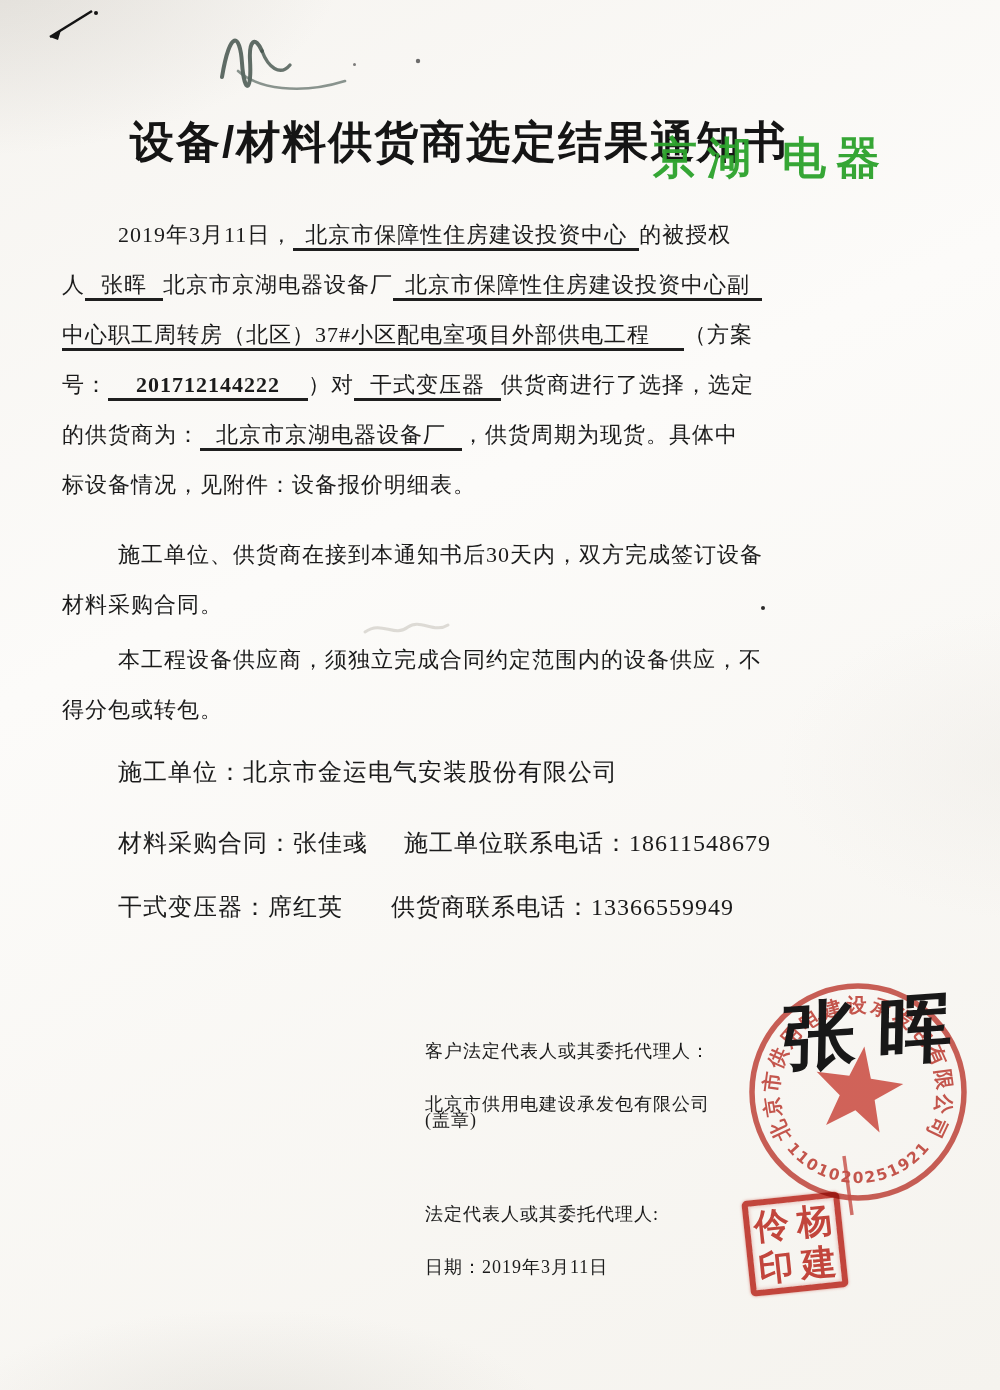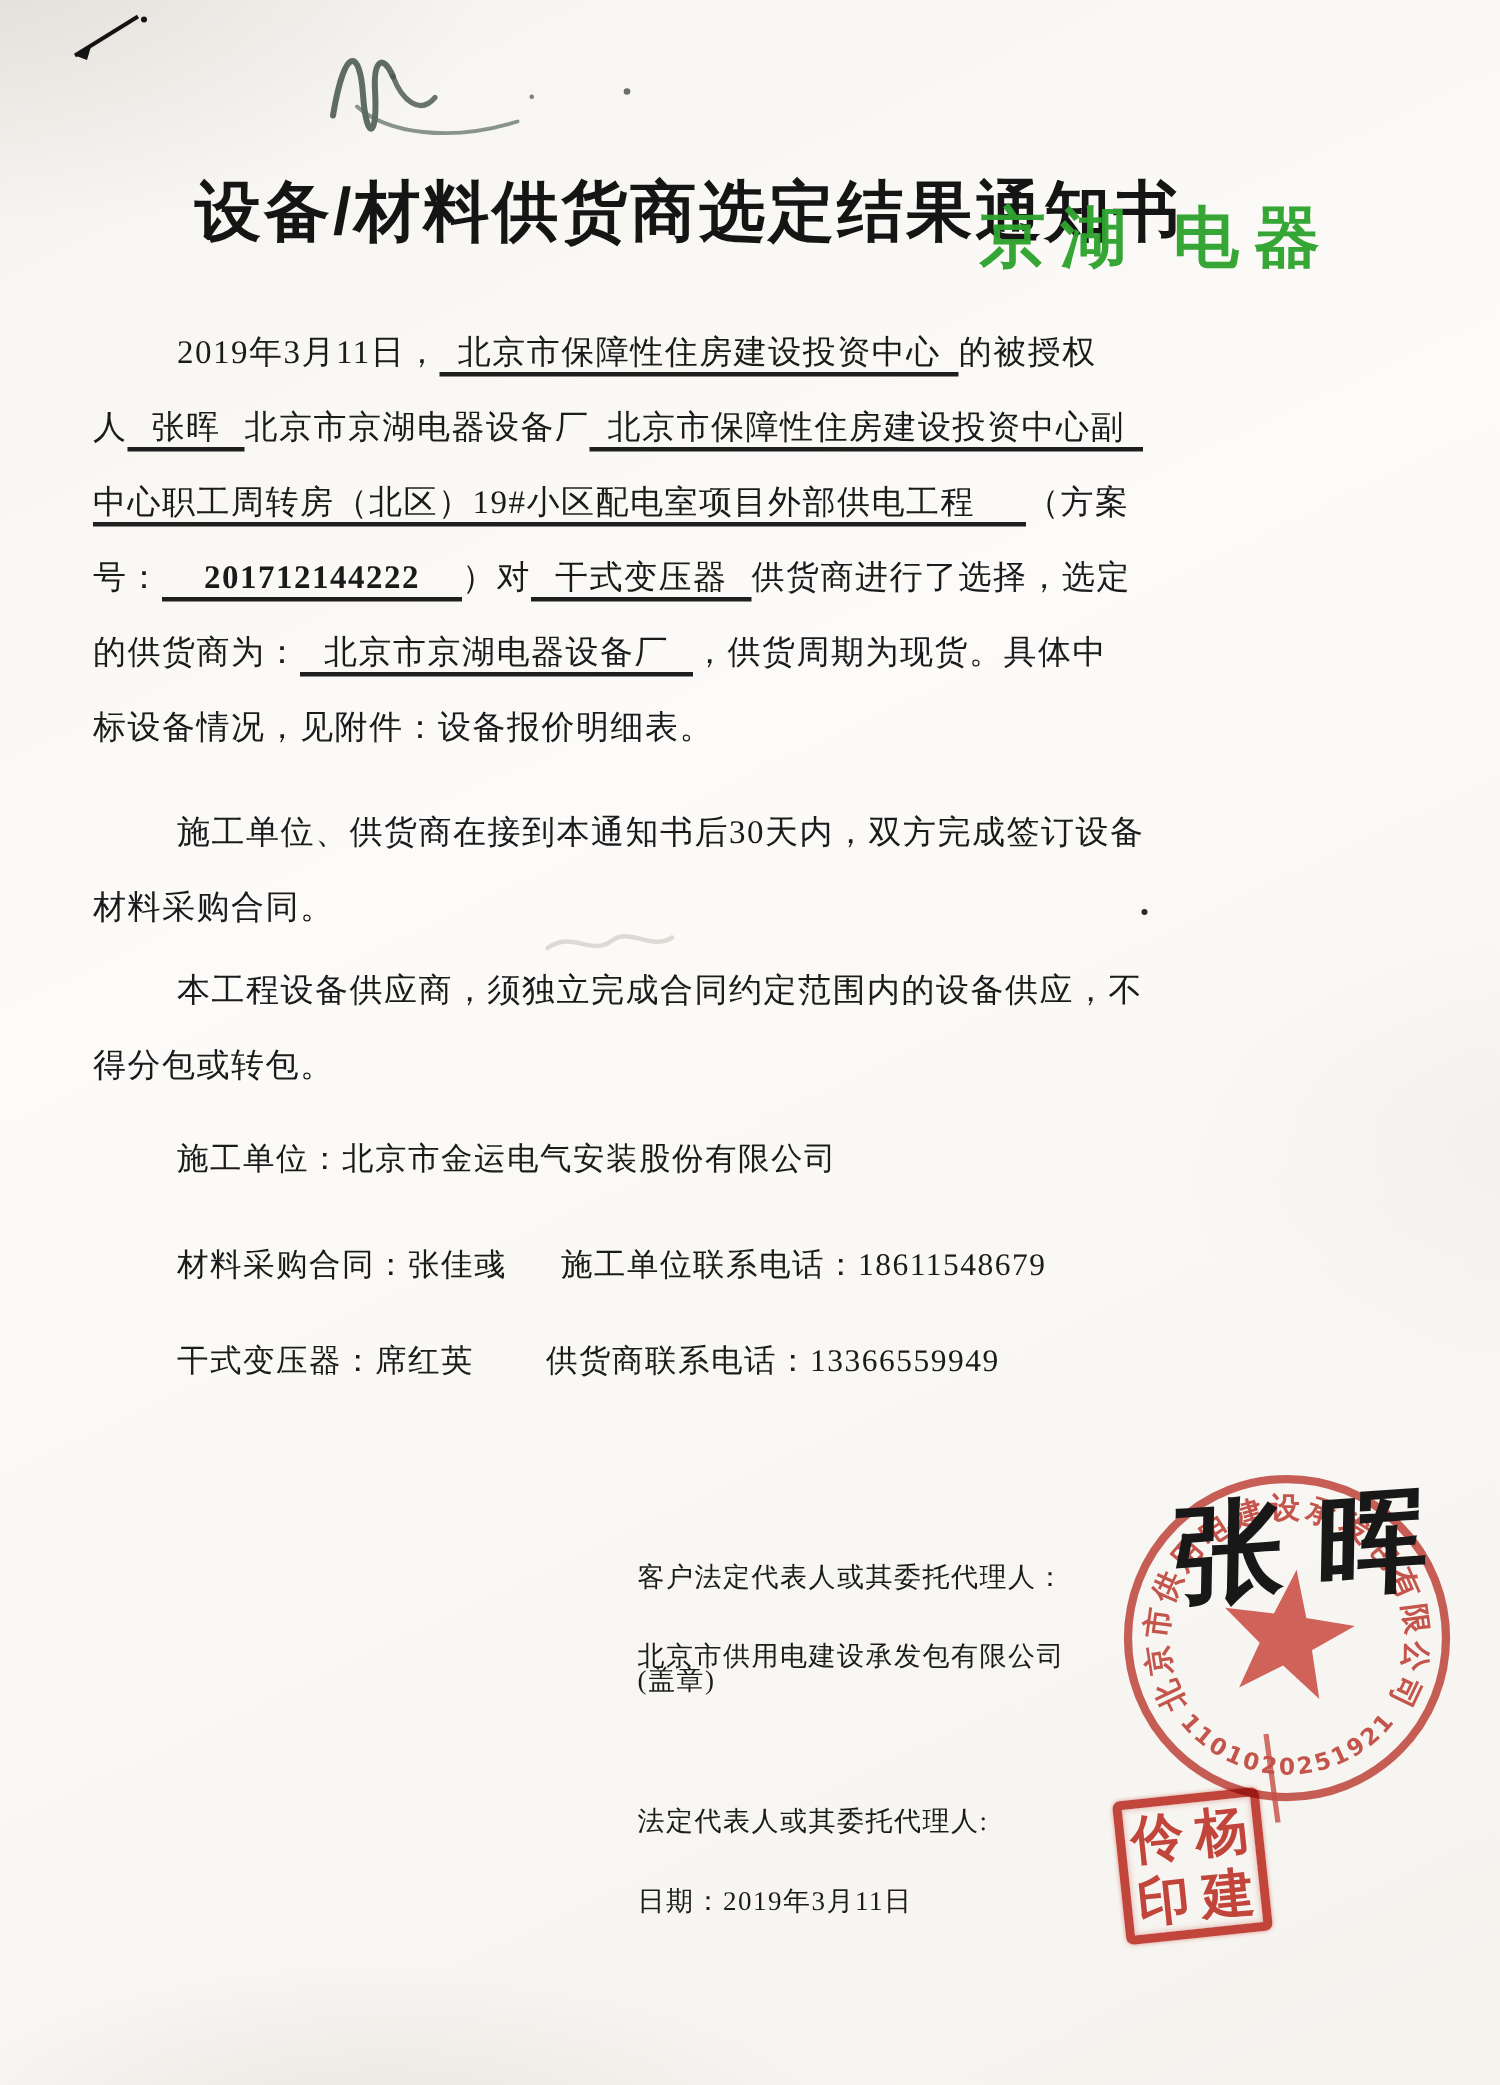--- a/index.html
+++ b/index.html
@@ -28,21 +28,21 @@
   .bline{white-space:nowrap;}
   .indent{text-indent:56px;}
   .u{border-bottom:3px solid #1f1f1f;padding-bottom:1px;}
   .pad-a{padding-left:12px;padding-right:12px;}
   .pad-b{padding-left:16px;padding-right:16px;}
   .pad-num{padding-left:28px;padding-right:28px;font-weight:bold;margin-top:45px;}
   .pad-r30{padding-right:34px;}
   .intro{top:210px;}
   .p2{top:530px;}
   .p3{top:635px;}
-  .cline{position:absolute;left:62px;padding-left:56px;font-size:21px;letter-spacing:1px;white-space:nowrap;line-height:32px;}
+  .cline{position:absolute;left:62px;padding-left:56px;font-size:24px;letter-spacing:1px;white-space:nowrap;line-height:32px;}
   .c1{top:756px;}
   .c2{top:827px;}
   .c3{top:891px;}
   .gap36{margin-left:36px;}
   .gap44{margin-left:48px;}
   .fline{position:absolute;left:425px;font-size:18px;letter-spacing:1px;white-space:nowrap;line-height:32px;z-index:1;}
   .f1{top:1035px;}
   .f2{top:1088px;}
   .f3{top:1104px;}
   .f4{top:1198px;}
@@ -89,21 +89,21 @@
     <circle cx="218" cy="46" r="2.2" fill="#4a4a4a" opacity="0.8"></circle>
   </svg>
 
   <h1 class="title">设备/材料供货商选定结果通知书</h1>
 
   <div class="watermark">京湖 电器</div>
 
   <div class="bodytext intro">
     <div class="bline indent"><span>2019年3月11日，</span><span class="u pad-a">北京市保障性住房建设投资中心</span><span>的被授权</span></div>
     <div class="bline"><span>人</span><span class="u pad-b">张晖</span><span>北京市京湖电器设备厂</span><span class="u pad-a">北京市保障性住房建设投资中心副</span></div>
-    <div class="bline"><span class="u pad-r30">中心职工周转房（北区）19#小区配电室项目外部供电工程</span><span>（方案</span></div>
+    <div class="bline"><span class="u pad-r30">中心职工周转房（北区）37#小区配电室项目外部供电工程</span><span>（方案</span></div>
     <div class="bline"><span>号：</span><span class="u pad-num">201712144222</span><span>）对</span><span class="u pad-b">干式变压器</span><span>供货商进行了选择，选定</span></div>
     <div class="bline"><span>的供货商为：</span><span class="u pad-b">北京市京湖电器设备厂</span><span>，供货周期为现货。具体中</span></div>
     <div class="bline"><span>标设备情况，见附件：设备报价明细表。</span></div>
   </div>
 
   <div class="bodytext p2">
     <div class="bline indent">施工单位、供货商在接到本通知书后30天内，双方完成签订设备</div>
     <div class="bline">材料采购合同。</div>
   </div>
 

